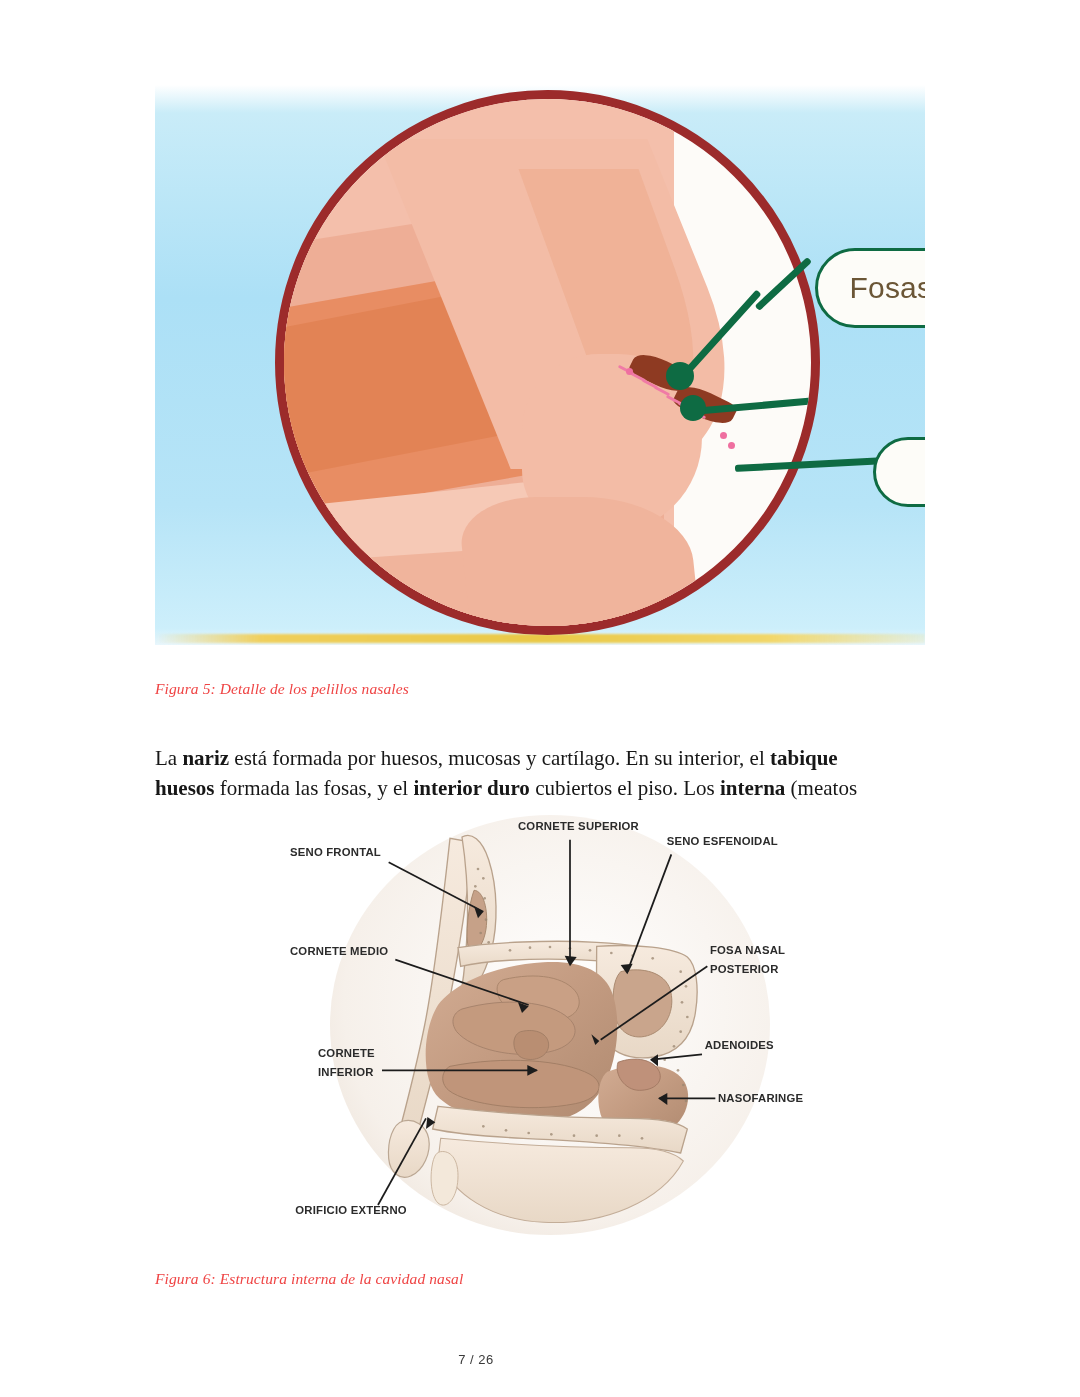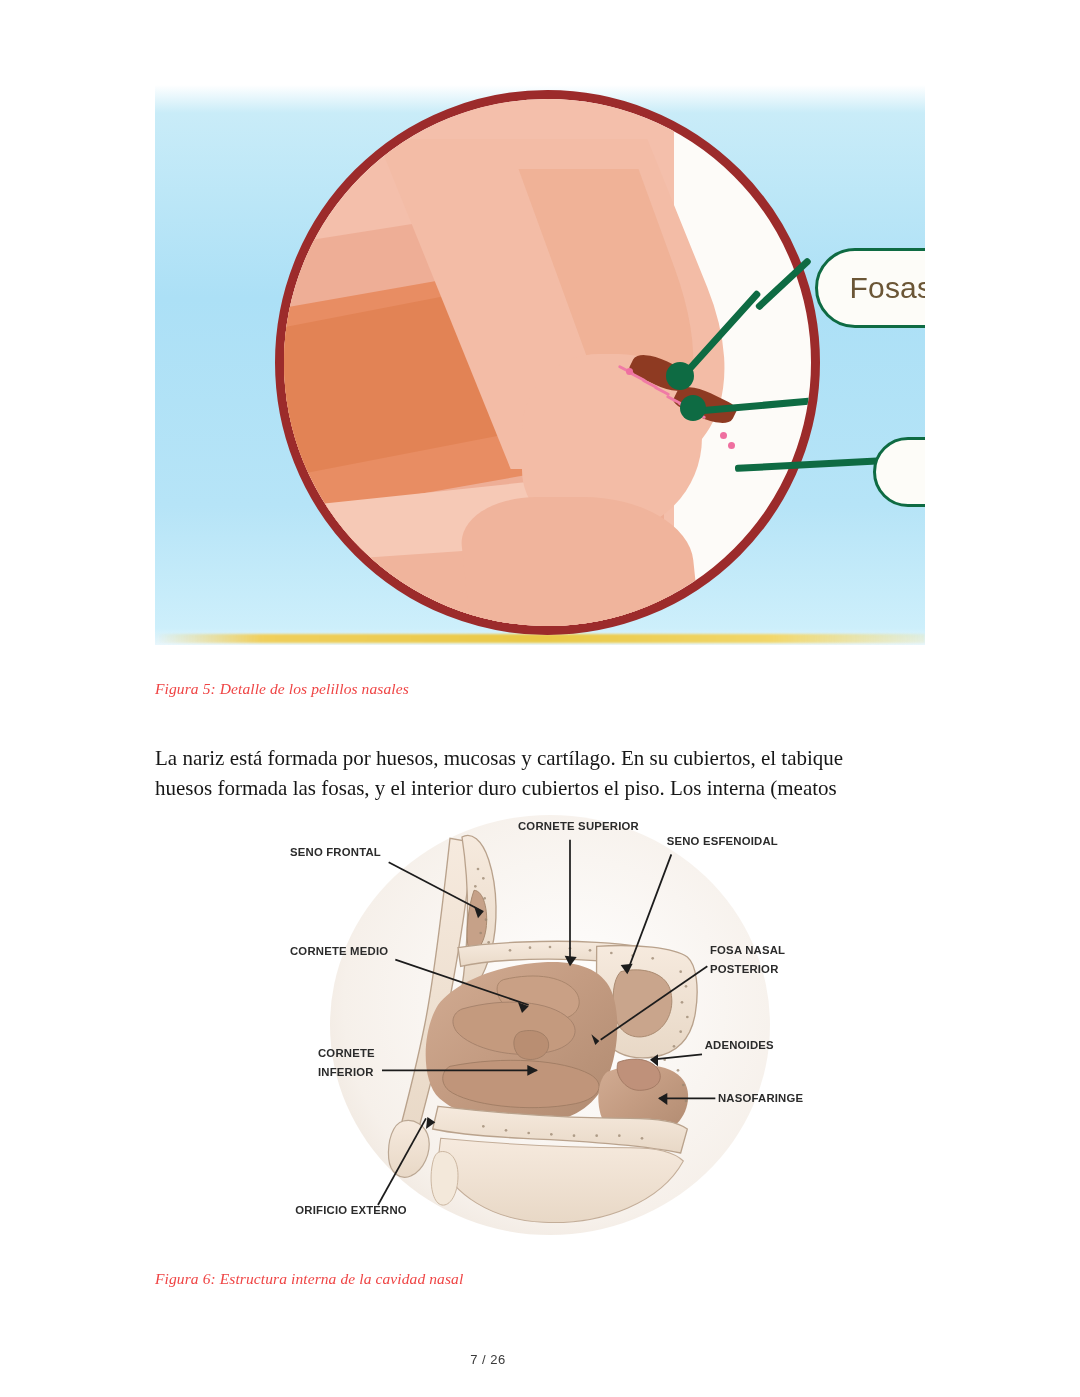--- a/index.html
+++ b/index.html
@@ -216,21 +216,21 @@
 
   .body-text {
     position: absolute;
     left: 155px;
     top: 722px;
     width: 740px;
     font-size: 21px;
     line-height: 30px;
     color: #171717;
   }
-  .body-text b { font-weight: 400; }
+  .body-text b { font-weight: 700; }
 
   
   .fig6 {
     position: absolute;
     left: 155px;
     top: 805px;
     width: 770px;
     height: 440px;
     background: #ffffff;
   }
@@ -247,21 +247,20 @@
   .footer {
     position: absolute;
     left: 0;
     top: 1352px;
     width: 952px;
     text-align: center;
     font-family: "Liberation Sans", "DejaVu Sans", sans-serif;
     font-size: 13px;
     color: #3a3a3a;
     letter-spacing: .5px;
-    margin-left: 12px;
   }
 </style>
 </head>
 <body>
 
 <div class="page">
 
   <div class="fig5">
 
     <div class="yellowstrip"></div>
@@ -309,21 +308,21 @@
       <span>Fosas nasales</span>
     </div>
 
     <div class="pill pill-pelillos">
       
     </div>
   </div>
 
   <div class="caption cap5">Figura 5: Detalle de los pelillos nasales</div>
 
-  <p class="body-text" id="body-paragraph"><span>La </span><b>nariz</b><span> está formada por huesos, mucosas y cartílago. En su cubiertos, el </span><b>tabique huesos</b><span> formada las fosas, y el </span><b>interior duro</b><span> cubiertos el piso. Los </span><b>interna</b><span> (meatos nasales) cubiertos por cilios y mucus atrapan microorganismos y polvo.</span></p>
+  <p class="body-text" id="body-paragraph"><span>La </span><b>nariz</b><span> está formada por huesos, mucosas y cartílago. En su interior, el </span><b>tabique huesos</b><span> formada las fosas, y el </span><b>interior duro</b><span> cubiertos el piso. Los </span><b>interna</b><span> (meatos nasales) cubiertos por cilios y mucus atrapan microorganismos y polvo.</span></p>
 
   <div class="fig6">
     <svg width="770" height="440" viewBox="0 0 770 660">
       <defs>
         <linearGradient id="fleshGrad" x1="0" y1="0" x2="1" y2="1">
           <stop offset="0%" stop-color="#d2ac93"></stop>
           <stop offset="45%" stop-color="#c49c82"></stop>
           <stop offset="100%" stop-color="#b08a70"></stop>
         </linearGradient>
         <linearGradient id="boneGrad" x1="0" y1="0" x2="0" y2="1">

